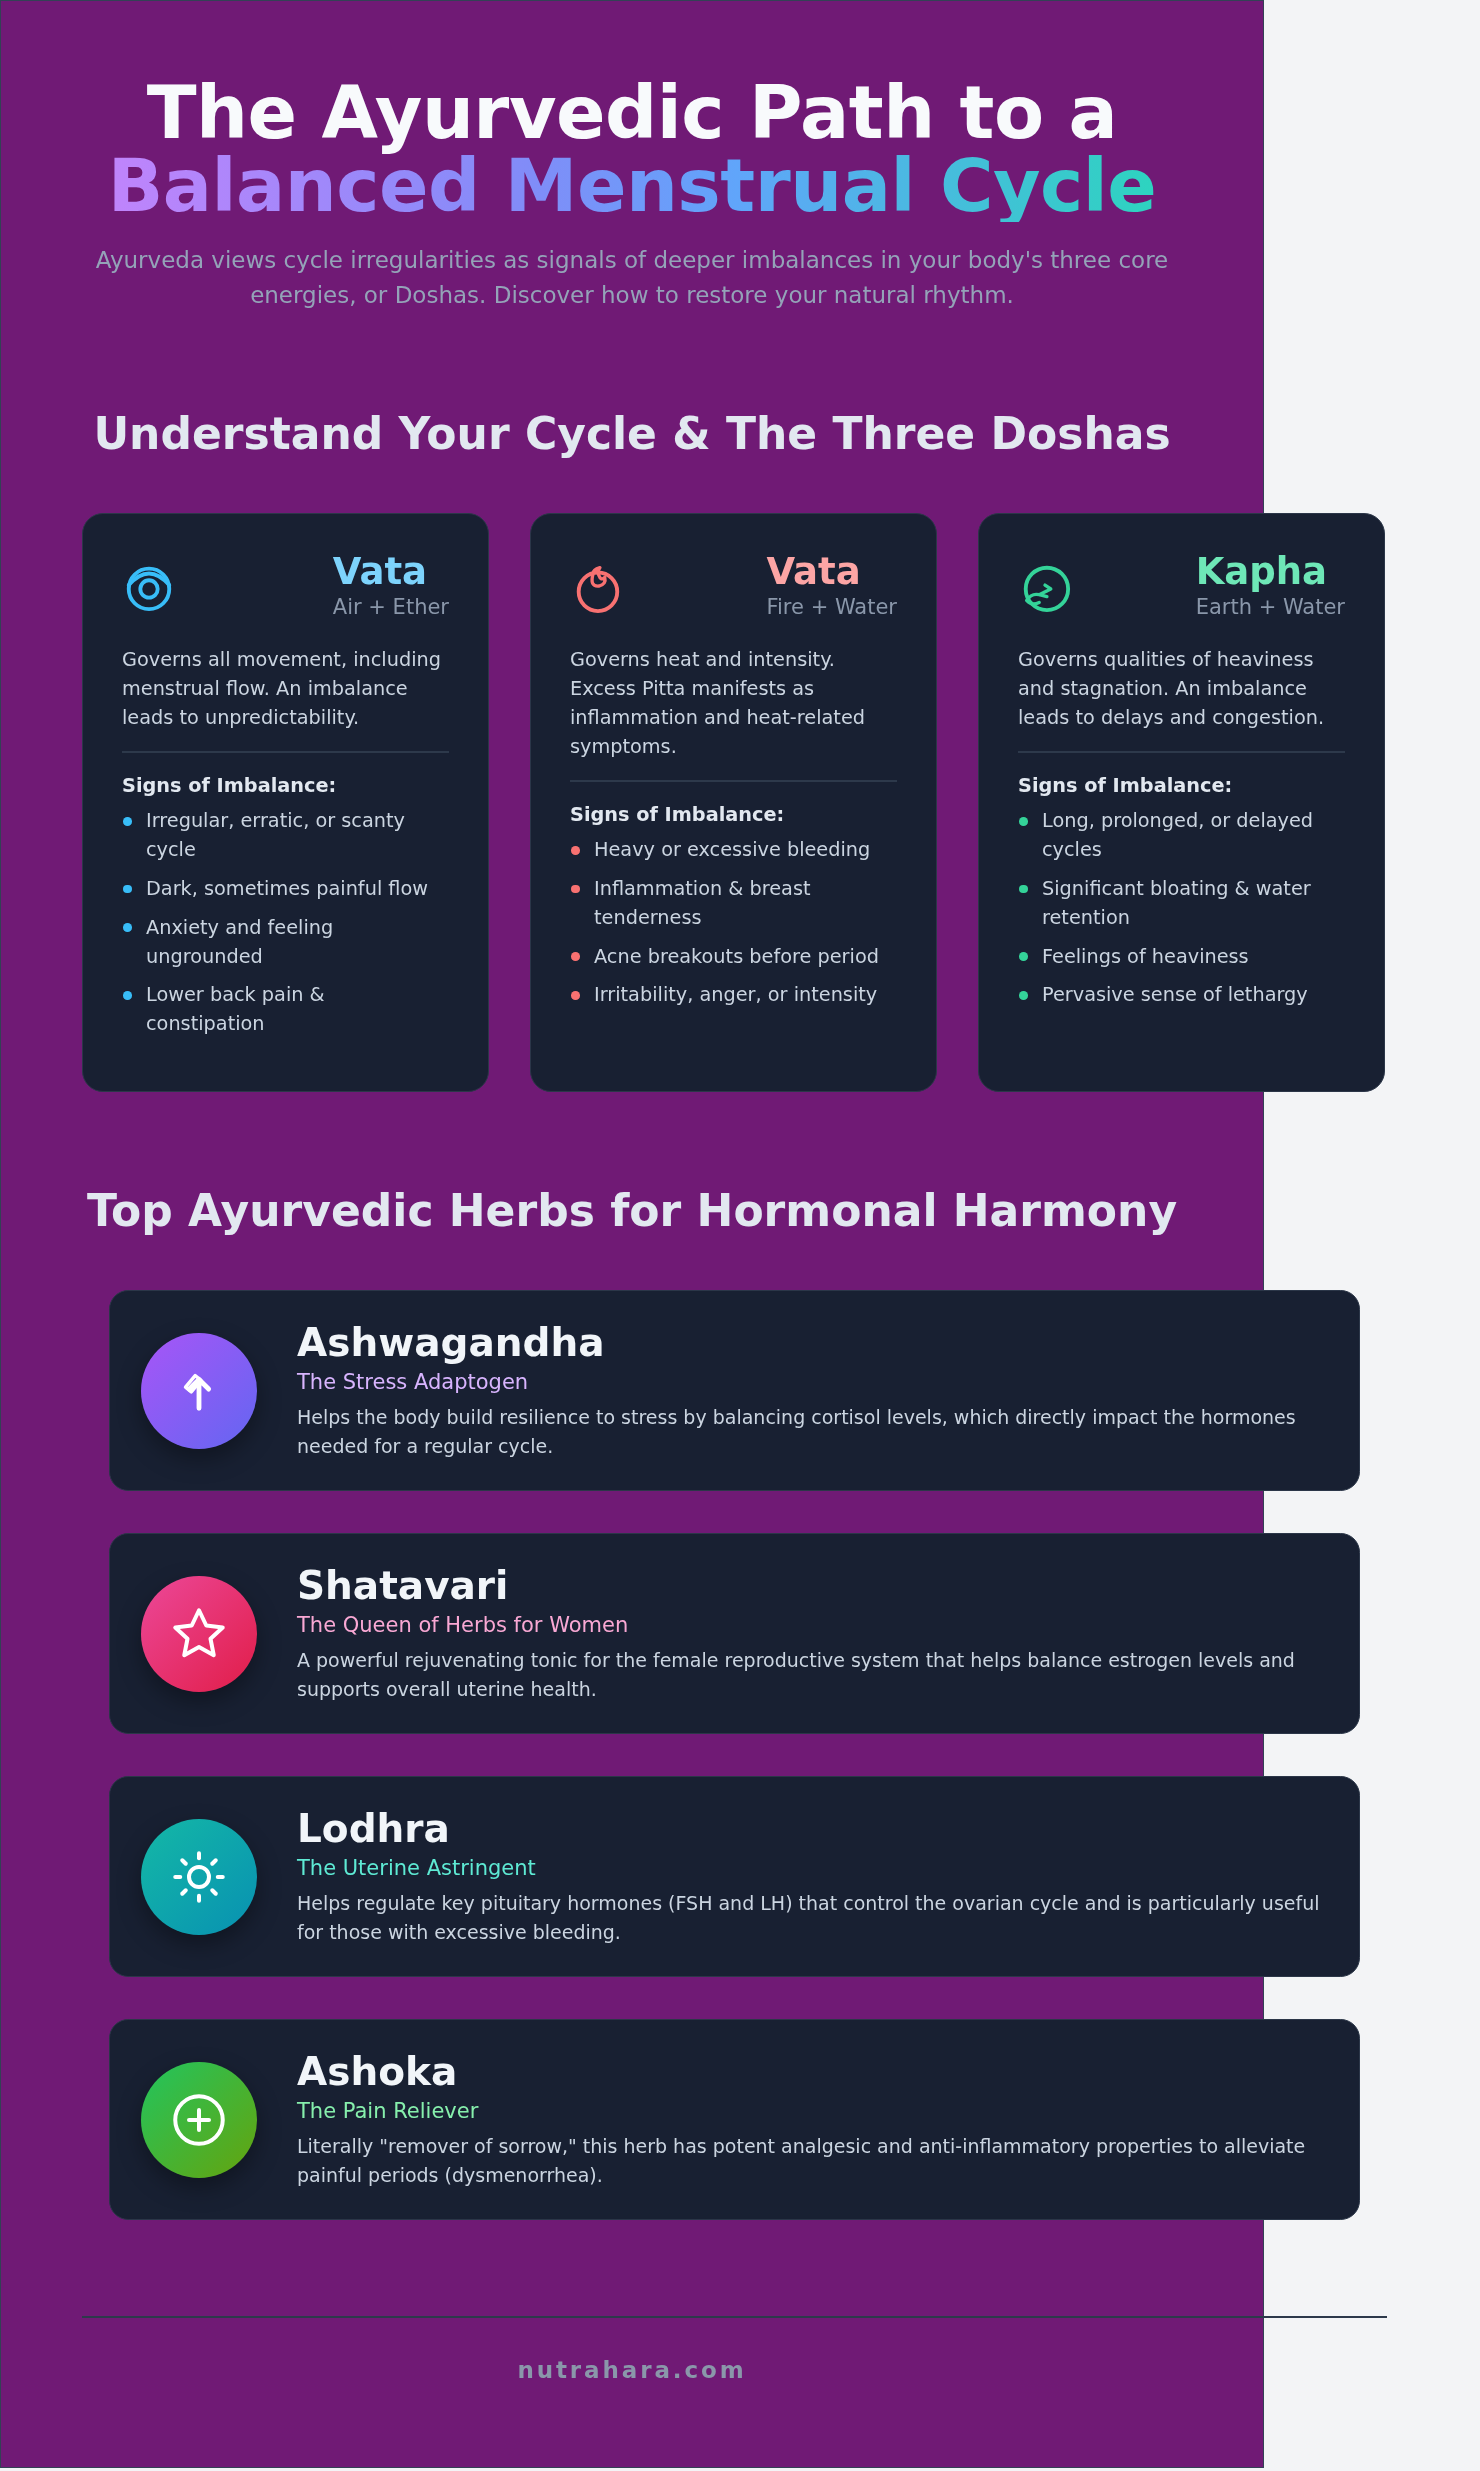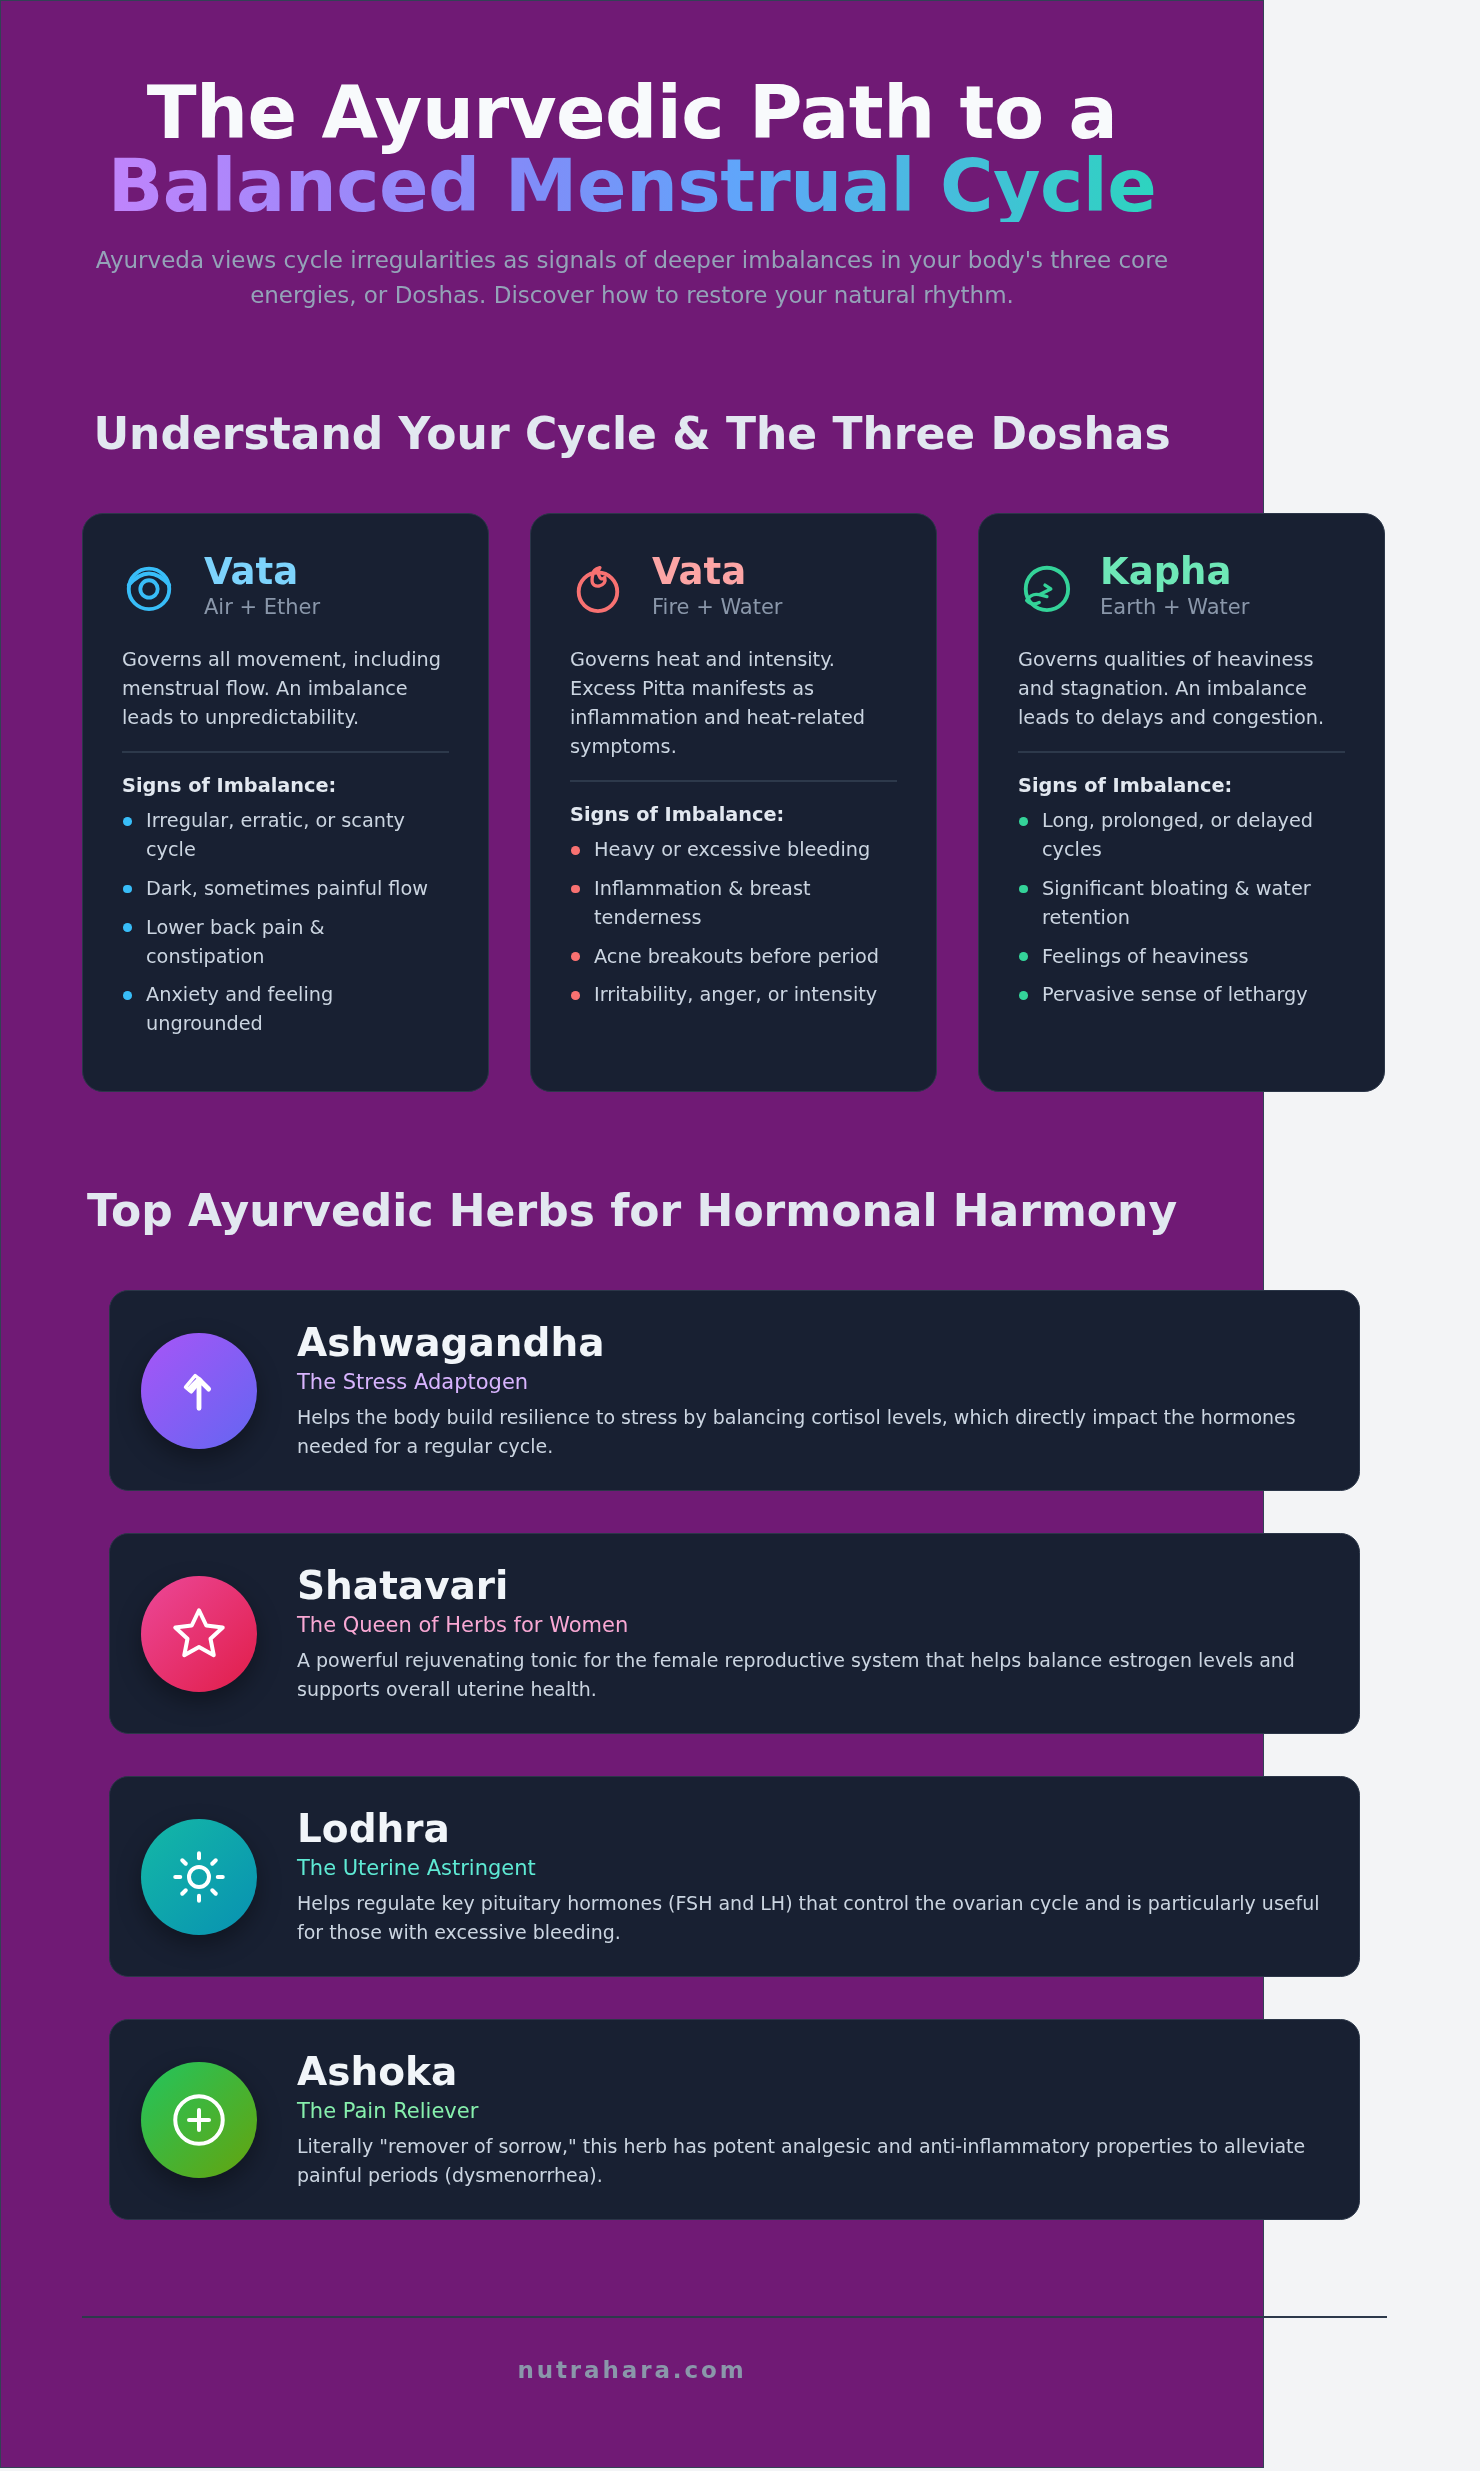--- a/index.html
+++ b/index.html
@@ -25,21 +25,21 @@
   }
   .section-title {
     position: absolute; left: 0; width: 100%; text-align: center; margin: 0;
     color: #e2e8f0; font-size: 44px; font-weight: bold;
   }
   .doshas { position: absolute; top: 512px; left: 81px; width: 1305px; display: flex; gap: 41px; }
   .dosha {
     width: 407px; height: 579px; box-sizing: border-box; background: #182032;
     border: 1.4px solid #2b3648; border-radius: 21px; padding: 37px 39px;
   }
-  .dosha-head { display: flex; align-items: center; gap: 28px; }
+  .dosha-head { display: flex; align-items: center; gap: 28px; justify-content: space-between; }
   .dosha-icon { width: 54px; height: 54px; }
   .dosha-name { font-size: 37px; font-weight: bold; line-height: 42px; }
   .dosha-el { font-size: 21px; color: #8a97aa; line-height: 29px; }
   .dosha-desc { margin-top: 23px; color: #cbd5e1; font-size: 19.3px; line-height: 29px; }
   .divider { height: 1.4px; background: #2d394b; margin: 19.3px 0 21px; }
   .signs-title { color: #e2e8f0; font-size: 19.3px; font-weight: bold; margin-bottom: 9.7px; }
   .signs { list-style: none; margin: 0; padding: 0; }
   .signs li { position: relative; padding-left: 24px; color: #cbd5e1; font-size: 19.3px; line-height: 29px; margin-bottom: 9.7px; }
   .signs li .dot { position: absolute; left: 1px; top: 10.6px; width: 8.7px; height: 8.7px; border-radius: 50%; }
   .herbs { position: absolute; top: 1289px; left: 108px; width: 1251px; }
@@ -86,22 +86,22 @@
           <div class="dosha-name" style="color:#7dd3fc">Vata</div>
           <div class="dosha-el">Air + Ether</div>
         </div>
       </div>
       <div class="dosha-desc">Governs all movement, including menstrual flow. An imbalance leads to unpredictability.</div>
       <div class="divider"></div>
       <div class="signs-title">Signs of Imbalance:</div>
       <ul class="signs">
         <li><span class="dot" style="background:#38bdf8"></span><span>Irregular, erratic, or scanty cycle</span></li>
         <li><span class="dot" style="background:#38bdf8"></span><span>Dark, sometimes painful flow</span></li>
+        <li><span class="dot" style="background:#38bdf8"></span><span>Anxiety and feeling ungrounded</span></li>
         <li><span class="dot" style="background:#38bdf8"></span><span>Lower back pain &amp; constipation</span></li>
-        <li><span class="dot" style="background:#38bdf8"></span><span>Anxiety and feeling ungrounded</span></li>
       </ul>
     </div>
 
     <div class="dosha">
       <div class="dosha-head">
         <svg class="dosha-icon" viewBox="0 0 56 56">
           <circle cx="29" cy="33" r="20" fill="none" stroke="#f87171" stroke-width="4"></circle>
           <path d="M24 14 Q20 28 30 27 Q38 25 36 18 Q32 22 30 16 Q28 12 31 8 Q24 10 24 14 Z" fill="none" stroke="#f87171" stroke-width="3.5" stroke-linejoin="round"></path>
         </svg>
         <div>

